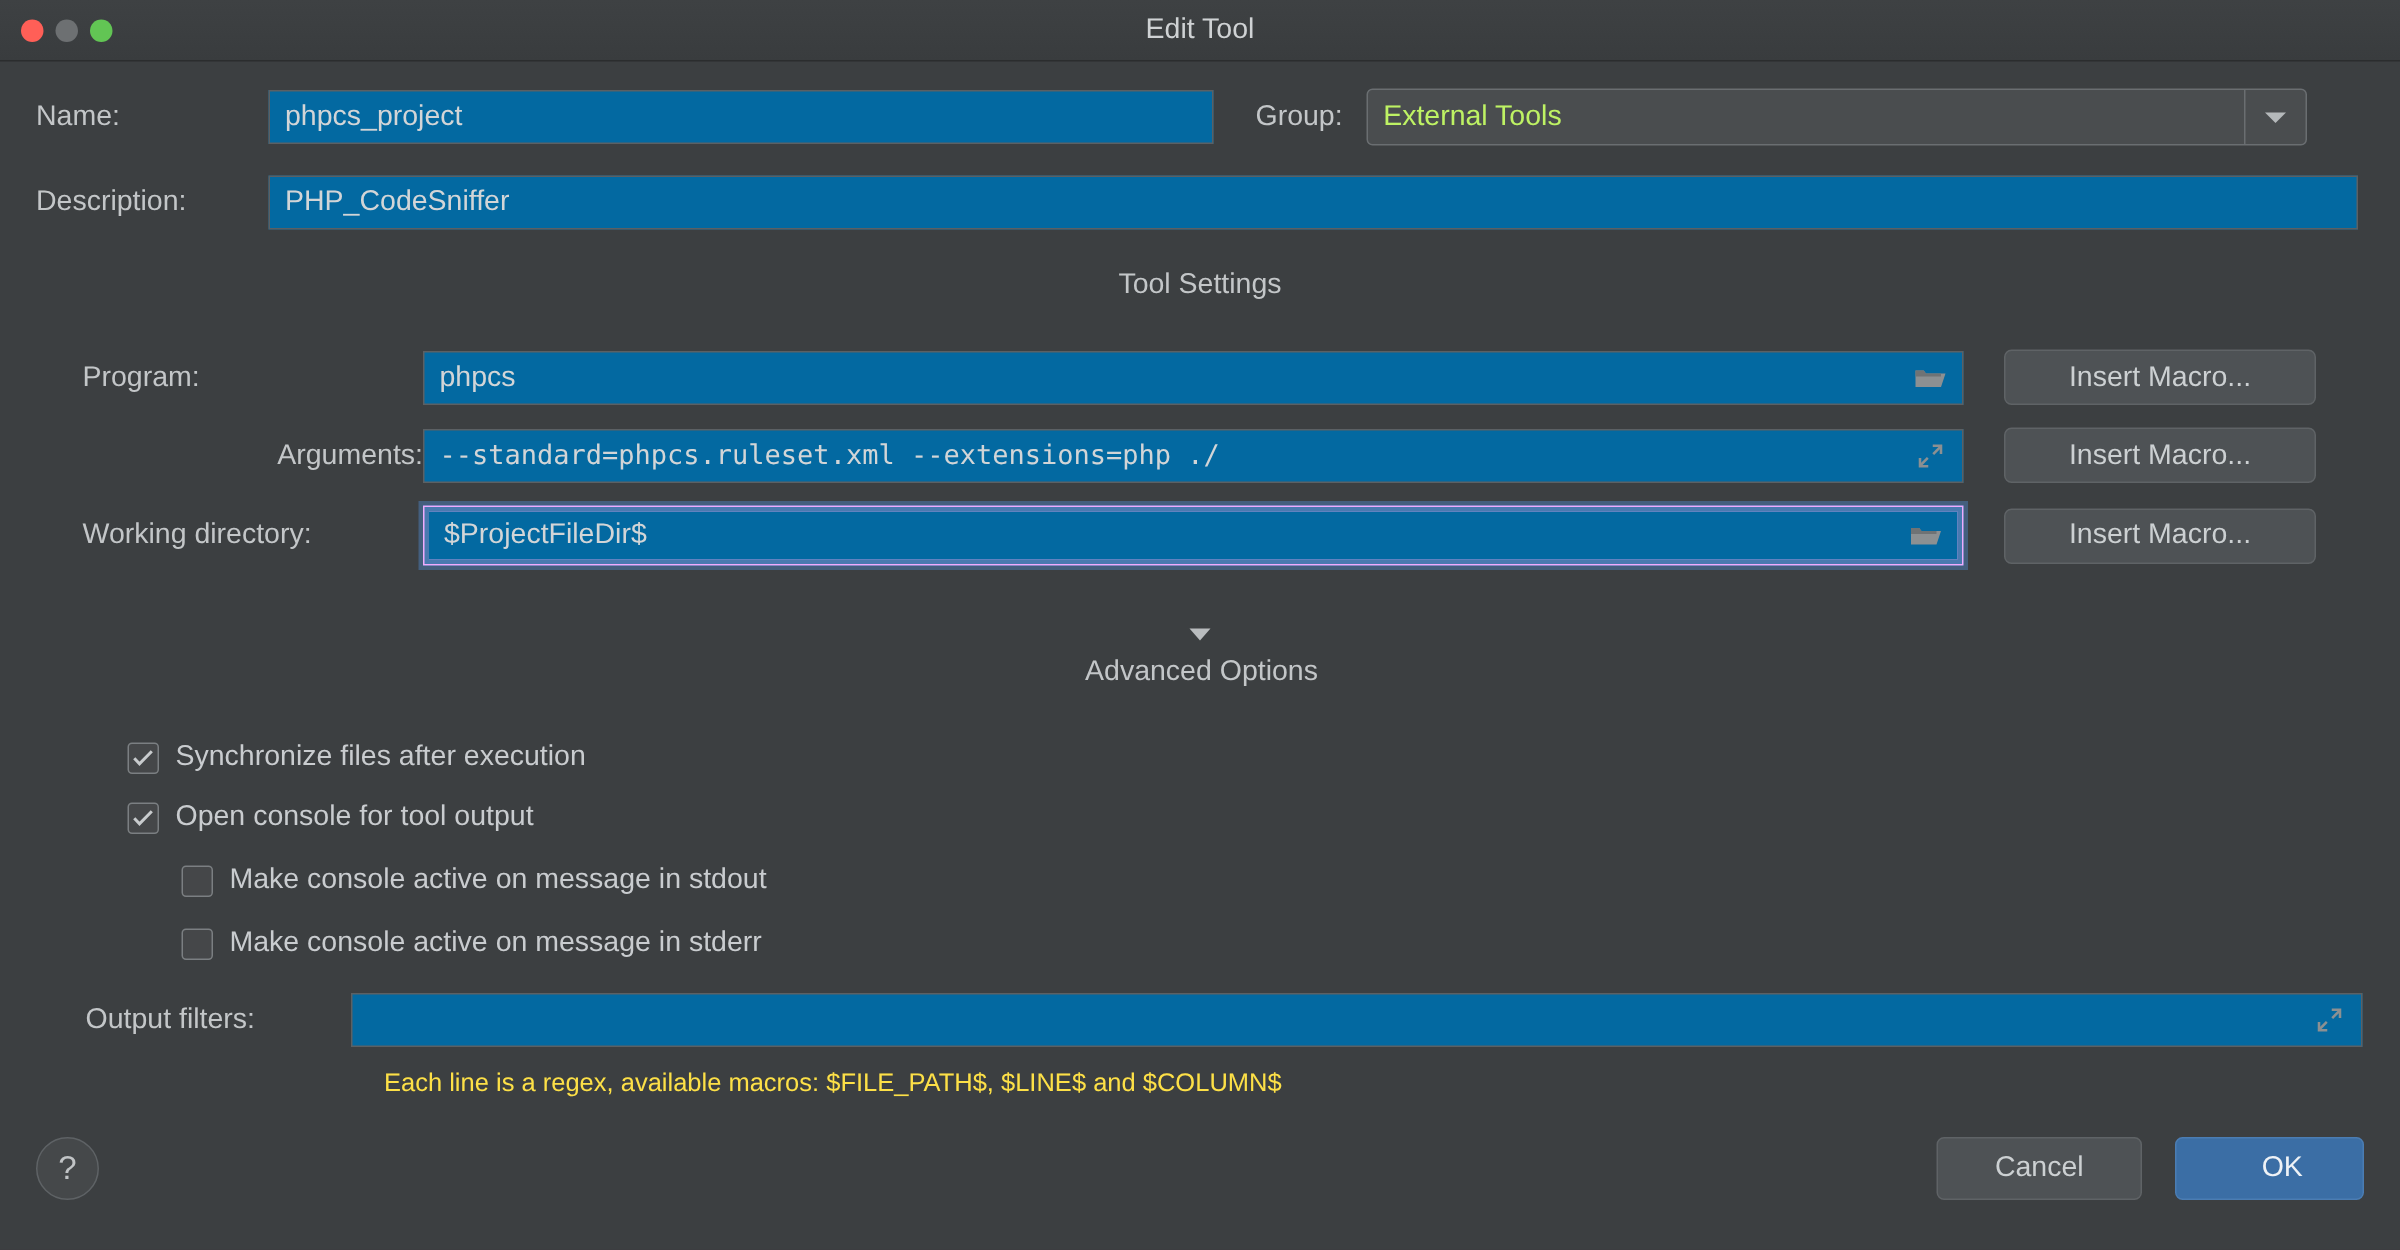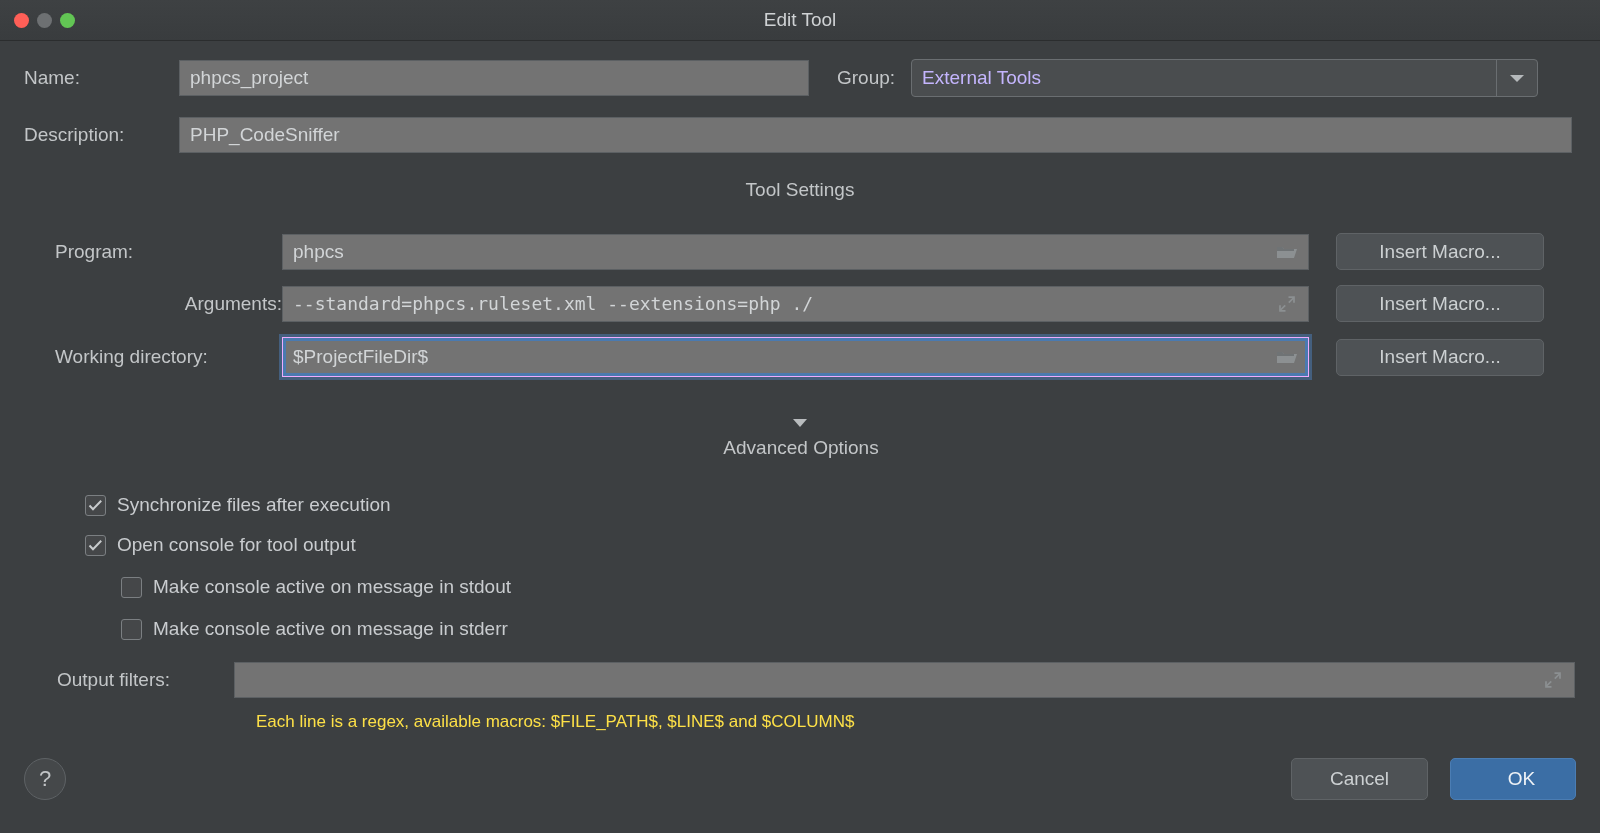--- a/index.html
+++ b/index.html
@@ -73,37 +73,37 @@
   }
 
   .lbl {
     font-size: 19px;
     color: #c3c6c8;
     white-space: nowrap;
   }
 
   
   .field {
-    background: #737373;
+    background: #0369a1;
     border: 1px solid #5c6063;
     height: 36px;
     display: flex;
     align-items: center;
     padding: 0 10px;
     font-size: 19px;
     color: #d2d5d7;
     box-sizing: border-box;
     position: relative;
   }
   .field.mono {
     font-family: "DejaVu Sans Mono", monospace;
     font-size: 18px;
   }
   .field.focused {
-    border: 1px solid #f0abfc;
+    border: 4px solid #f0abfc;
     outline: 3px solid #4a7ab0;
     outline-offset: -4px;
     box-shadow: 0 0 0 3px rgba(74,122,176,0.55);
   }
   .field .val { flex: 1; overflow: hidden; white-space: nowrap; }
 
   .field-icon {
     width: 22px;
     height: 22px;
     flex: 0 0 22px;
@@ -121,21 +121,21 @@
     height: 38px;
     display: flex;
     align-items: center;
     box-sizing: border-box;
     overflow: hidden;
   }
   .combo .val {
     flex: 1;
     padding: 0 10px;
     font-size: 19px;
-    color: #c4b5fd;
+    color: #bef264;
     white-space: nowrap;
   }
   .combo .arrow-box {
     width: 40px;
     height: 100%;
     border-left: 1px solid #6a6e71;
     display: flex;
     align-items: center;
     justify-content: center;
   }

